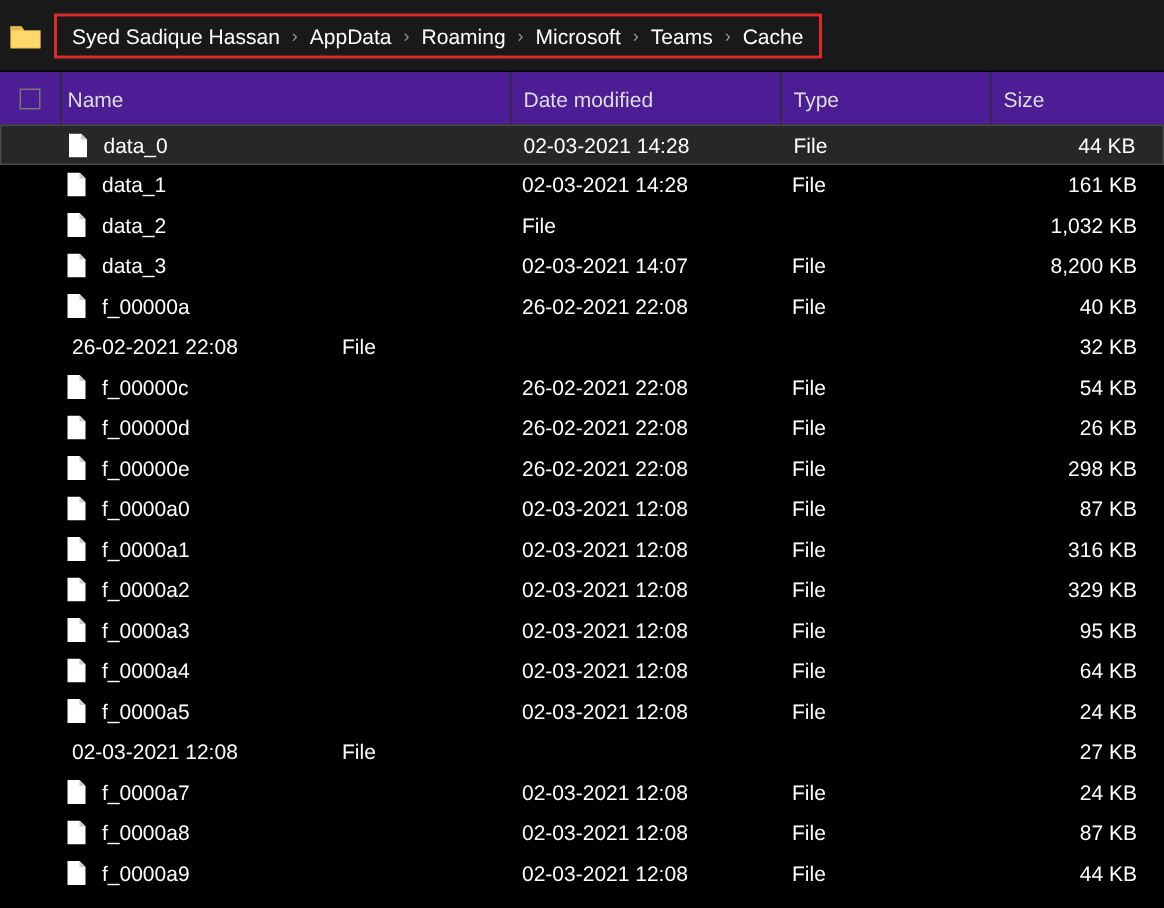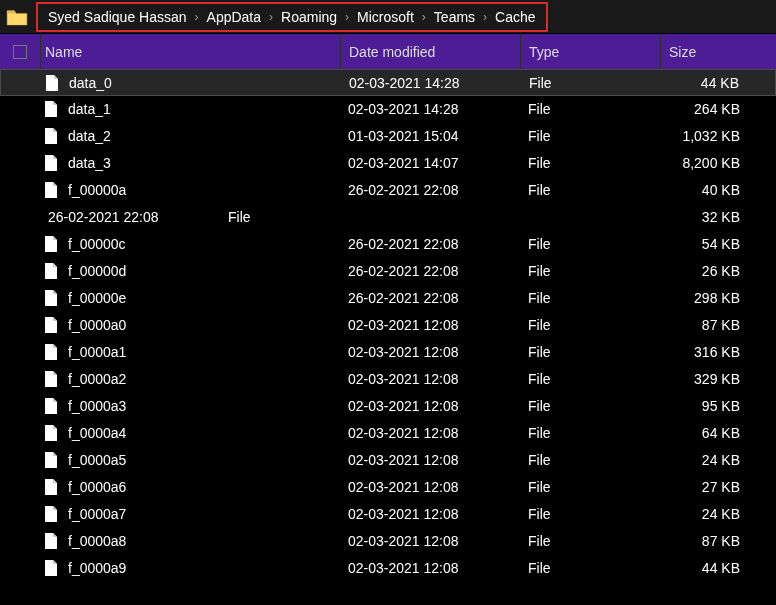--- a/index.html
+++ b/index.html
@@ -8,21 +8,21 @@
       font-family: "Segoe UI", Arial, sans-serif;
       font-size: 14px;
       color: #fff;
       width: 776px;
       height: 605px;
       overflow: hidden;
     }
     .address-bar {
       display: flex;
       align-items: center;
-      height: 34px;
+      height: 48px;
       background: #191919;
       border-bottom: 1px solid #000;
     }
     .folder-icon-big {
       width: 22px;
       height: 18px;
       margin-left: 6px;
       margin-right: 8px;
       display: inline-block;
     }
@@ -48,21 +48,21 @@
       align-items: center;
       height: 36px;
       background: #4c1d95;
       border-bottom: 1px solid #2d2d2d;
       color: #ddd;
     }
     .col-icon { width: 40px; display:flex; justify-content:center; }
     .col-name { flex: 0 0 300px; padding-left: 4px; }
     .col-date { flex: 0 0 180px; padding-left: 8px; }
     .col-type { flex: 0 0 140px; padding-left: 8px; }
-    .col-size { flex: 1; text-align: right; padding-right: 36px; }
+    .col-size { flex: 1; text-align: right; padding-right: 18px; }
     .header-row .col-name,
     .header-row .col-date,
     .header-row .col-type,
     .header-row .col-size {
       border-left: 1px solid #2d2d2d;
       height: 100%;
       display: flex;
       align-items: center;
     }
     .header-row .col-size { justify-content: flex-start; text-align: left; padding-left: 8px; }
@@ -143,32 +143,31 @@
       <div class="col-icon"></div>
       <div class="col-name name-cell">
         <span class="file-icon"><svg viewBox="0 0 14 16" width="14" height="16">
             <path d="M1 0 L9 0 L13 4 L13 16 L1 16 Z" fill="#fff"></path>
             <path d="M9 0 L9 4 L13 4 Z" fill="#ccc"></path>
           </svg></span>
         <span>data_1</span>
       </div>
       <div class="col-date">02-03-2021 14:28</div>
       <div class="col-type">File</div>
-      <div class="col-size">264 KB</div>
+      <div class="col-size">161 KB</div>
     </div>
     <div class="file-row">
       <div class="col-icon"></div>
       <div class="col-name name-cell">
         <span class="file-icon"><svg viewBox="0 0 14 16" width="14" height="16">
             <path d="M1 0 L9 0 L13 4 L13 16 L1 16 Z" fill="#fff"></path>
             <path d="M9 0 L9 4 L13 4 Z" fill="#ccc"></path>
           </svg></span>
         <span>data_2</span>
       </div>
-      <div class="col-date">01-03-2021 15:04</div>
       <div class="col-type">File</div>
       <div class="col-size">1,032 KB</div>
     </div>
     <div class="file-row">
       <div class="col-icon"></div>
       <div class="col-name name-cell">
         <span class="file-icon"><svg viewBox="0 0 14 16" width="14" height="16">
             <path d="M1 0 L9 0 L13 4 L13 16 L1 16 Z" fill="#fff"></path>
             <path d="M9 0 L9 4 L13 4 Z" fill="#ccc"></path>
           </svg></span>
@@ -309,27 +308,20 @@
             <path d="M9 0 L9 4 L13 4 Z" fill="#ccc"></path>
           </svg></span>
         <span>f_0000a5</span>
       </div>
       <div class="col-date">02-03-2021 12:08</div>
       <div class="col-type">File</div>
       <div class="col-size">24 KB</div>
     </div>
     <div class="file-row">
       <div class="col-icon"></div>
-      <div class="col-name name-cell">
-        <span class="file-icon"><svg viewBox="0 0 14 16" width="14" height="16">
-            <path d="M1 0 L9 0 L13 4 L13 16 L1 16 Z" fill="#fff"></path>
-            <path d="M9 0 L9 4 L13 4 Z" fill="#ccc"></path>
-          </svg></span>
-        <span>f_0000a6</span>
-      </div>
       <div class="col-date">02-03-2021 12:08</div>
       <div class="col-type">File</div>
       <div class="col-size">27 KB</div>
     </div>
     <div class="file-row">
       <div class="col-icon"></div>
       <div class="col-name name-cell">
         <span class="file-icon"><svg viewBox="0 0 14 16" width="14" height="16">
             <path d="M1 0 L9 0 L13 4 L13 16 L1 16 Z" fill="#fff"></path>
             <path d="M9 0 L9 4 L13 4 Z" fill="#ccc"></path>

